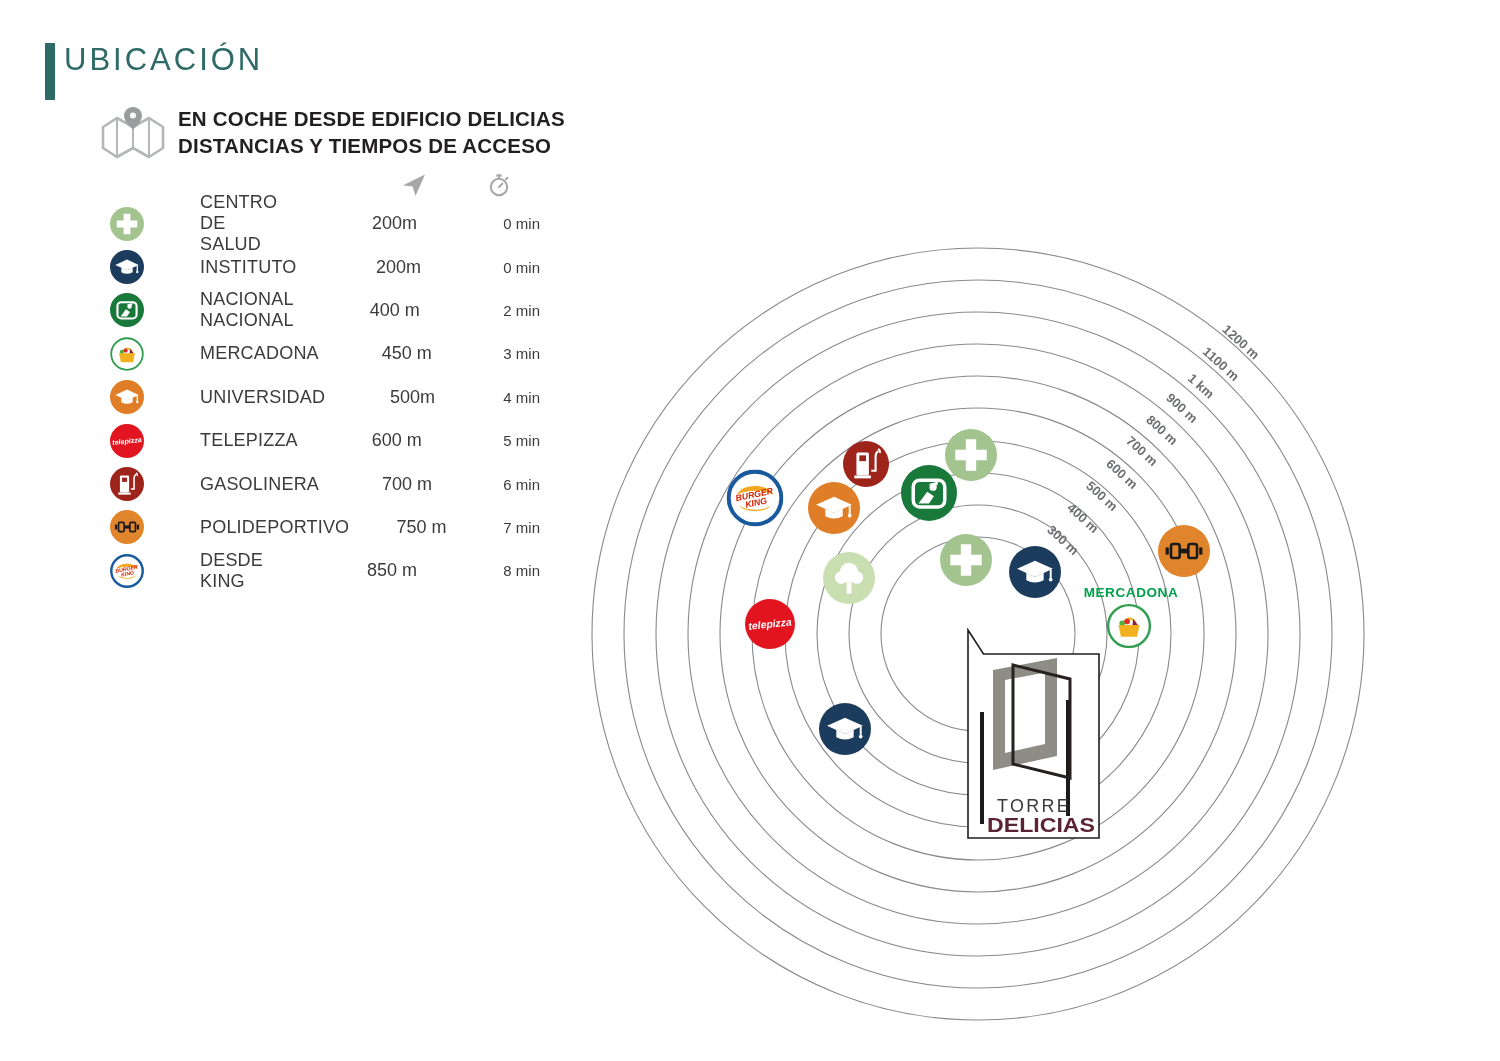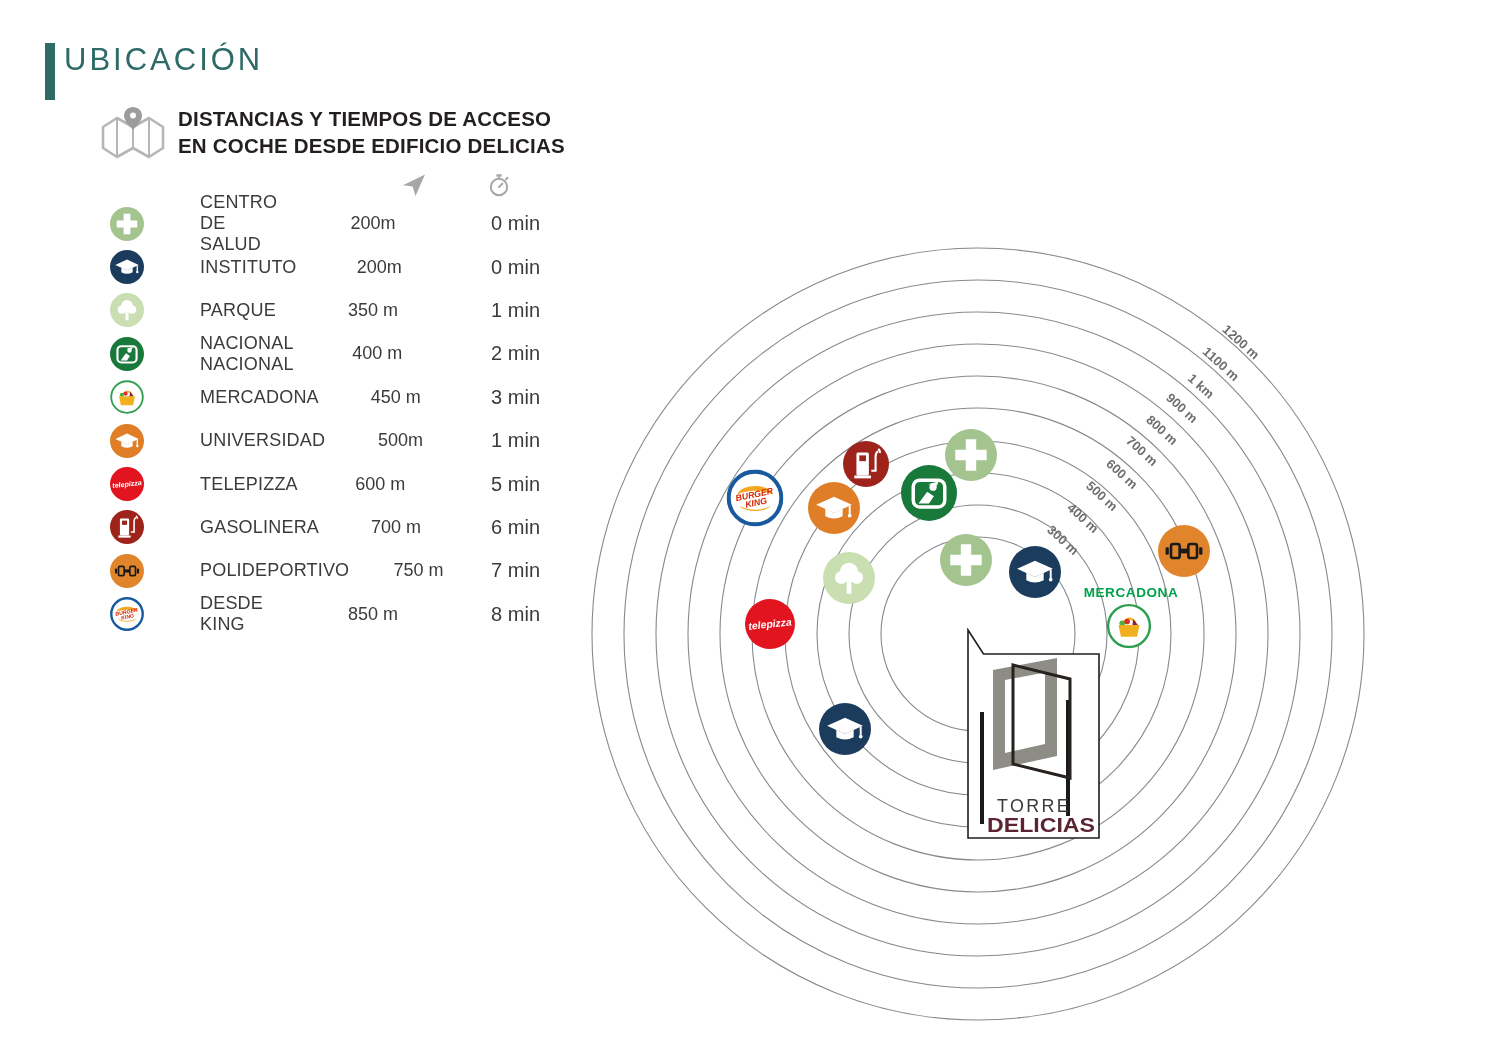--- a/index.html
+++ b/index.html
@@ -18,22 +18,22 @@
   .legend-table{position:absolute;left:110px;top:168px;width:430px;}
   .legend-header{display:flex;align-items:center;height:34px;}
   .legend-header .spacer{flex:1;}
   .hdr-cell-dist{width:88px;display:flex;justify-content:center;}
   .hdr-cell-time{width:82px;display:flex;justify-content:center;}
   .hdr-cell-dist svg,.hdr-cell-time svg{width:26px;height:26px;}
   .legend-row{display:flex;align-items:center;height:43.4px;gap:41px;}
   .legend-row .poi-icon{width:34px;height:34px;margin-right:15px;flex:none;}
   .legend-row .poi-icon svg{width:100%;height:100%;display:block;}
   .legend-row .poi-label{flex:1;font-size:18px;color:#3B3B3B;letter-spacing:0.2px;}
-  .legend-row .distance-value{width:88px;text-align:center;font-size:18px;color:#3B3B3B;}
-  .legend-row .time-value{width:82px;text-align:right;font-size:20px;color:#3B3B3B;}
+  .legend-row .distance-value{width:88px;text-align:right;font-size:18px;color:#3B3B3B;}
+  .legend-row .time-value{width:82px;text-align:right;font-size:15px;color:#3B3B3B;}
 
   
   #rings-svg{position:absolute;left:0;top:0;}
   .ring-label{position:absolute;transform:translate(-50%,-50%) rotate(42deg);font-size:13px;font-weight:bold;color:#6D6E71;white-space:nowrap;}
   .map-marker{position:absolute;transform:translate(-50%,-50%);}
   .map-marker svg{width:100%;height:100%;display:block;}
   .mercadona-map-label{position:absolute;transform:translate(-50%,-50%);font-size:13.5px;font-weight:bold;color:#00A14B;letter-spacing:0.6px;}
   .center-panel{position:absolute;left:966px;top:628px;width:135px;height:212px;}
 </style>
 </head>
@@ -46,22 +46,22 @@
 
   <div class="legend-map-icon">
     <svg viewBox="0 0 70 58">
       <path d="M5 21 L19 12 L35 21 L51 12 L65 21 L65 42 L51 51 L35 42 L19 51 L5 42 Z" fill="none" stroke="#B4B6B8" stroke-width="2.6" stroke-linejoin="round"></path>
       <path d="M19 12 V51 M35 21 V42 M51 12 V51" fill="none" stroke="#B4B6B8" stroke-width="2"></path>
       <path d="M35 1 c-5 0 -9 3.9 -9 8.8 c0 6.4 9 13.7 9 13.7 s9 -7.3 9 -13.7 C44 4.9 40 1 35 1 Z" fill="#9A9C9E"></path>
       <circle cx="35" cy="9.6" r="3" fill="#ffffff"></circle>
     </svg>
   </div>
   <div class="legend-heading">
+    <div>EN COCHE DESDE EDIFICIO DELICIAS</div>
     <div>DISTANCIAS Y TIEMPOS DE ACCESO</div>
-    <div>EN COCHE DESDE EDIFICIO DELICIAS</div>
   </div>
 
   <div class="legend-table">
     <div class="legend-header">
       <div class="spacer"></div>
       <div class="hdr-cell-dist">
         <svg viewBox="0 0 26 26">
             <path d="M2 13.2 L24 2.5 L14.5 24 L11.6 14.6 Z" fill="#A7A7A8"></path>
           </svg>
       </div>
@@ -97,35 +97,20 @@
               <circle cx="38.5" cy="31" r="1.7" fill="#fff"></circle>
             </svg>
           </span>
           <span class="poi-label">INSTITUTO</span>
           <span class="distance-value">200m</span>
           <span class="time-value">0 min</span>
         </div>
         <div class="legend-row">
           <span class="poi-icon">
             <svg viewBox="0 0 48 48">
-              <circle cx="24" cy="24" r="24" fill="#C9DFB2"></circle>
-              <circle cx="24" cy="18.5" r="8.5" fill="#fff"></circle>
-              <circle cx="16.8" cy="23.5" r="5.8" fill="#fff"></circle>
-              <circle cx="31.2" cy="23.5" r="5.8" fill="#fff"></circle>
-              <rect x="16" y="19" width="16" height="8.5" fill="#fff"></rect>
-              <rect x="21.8" y="27.5" width="4.4" height="11" fill="#fff"></rect>
-            </svg>
-          </span>
-          <span class="poi-label">PARQUE</span>
-          <span class="distance-value">350 m</span>
-          <span class="time-value">1 min</span>
-        </div>
-        <div class="legend-row">
-          <span class="poi-icon">
-            <svg viewBox="0 0 48 48">
               <circle cx="24" cy="24" r="24" fill="#18793B"></circle>
               <rect x="10.5" y="13" width="27" height="23" rx="5.5" fill="none" stroke="#fff" stroke-width="3"></rect>
               <circle cx="27.5" cy="19" r="3.1" fill="#fff"></circle>
               <path d="M23.2 16.6 L32 14.2 L31 17.6 Z" fill="#fff"></path>
               <path d="M15 33 L22.5 23 L28.2 26.8 L24 33 Z" fill="#fff"></path>
             </svg>
           </span>
           <span class="poi-label">NACIONAL NACIONAL</span>
           <span class="distance-value">400 m</span>
           <span class="time-value">2 min</span>
@@ -150,21 +135,21 @@
             <svg viewBox="0 0 48 48">
               <circle cx="24" cy="24" r="24" fill="#DF7E27"></circle>
               <polygon points="24,13.5 40.5,21 24,28.5 7.5,21" fill="#fff"></polygon>
               <path d="M16 24.8 L16 31.5 Q24 35.8 32 31.5 L32 24.8 L24 28.5 Z" fill="#fff"></path>
               <path d="M38.5 21.8 L38.5 29.5" stroke="#fff" stroke-width="1.8" fill="none"></path>
               <circle cx="38.5" cy="31" r="1.7" fill="#fff"></circle>
             </svg>
           </span>
           <span class="poi-label">UNIVERSIDAD</span>
           <span class="distance-value">500m</span>
-          <span class="time-value">1 min</span>
+          <span class="time-value">4 min</span>
         </div>
         <div class="legend-row">
           <span class="poi-icon">
             <svg viewBox="0 0 48 48">
               <circle cx="24" cy="24" r="24" fill="#E2141F"></circle>
               <text x="24" y="27.5" text-anchor="middle" font-size="10" font-style="italic" font-weight="bold" fill="#fff" transform="rotate(-6 24 24)">telepizza</text>
             </svg>
           </span>
           <span class="poi-label">TELEPIZZA</span>
           <span class="distance-value">600 m</span>

